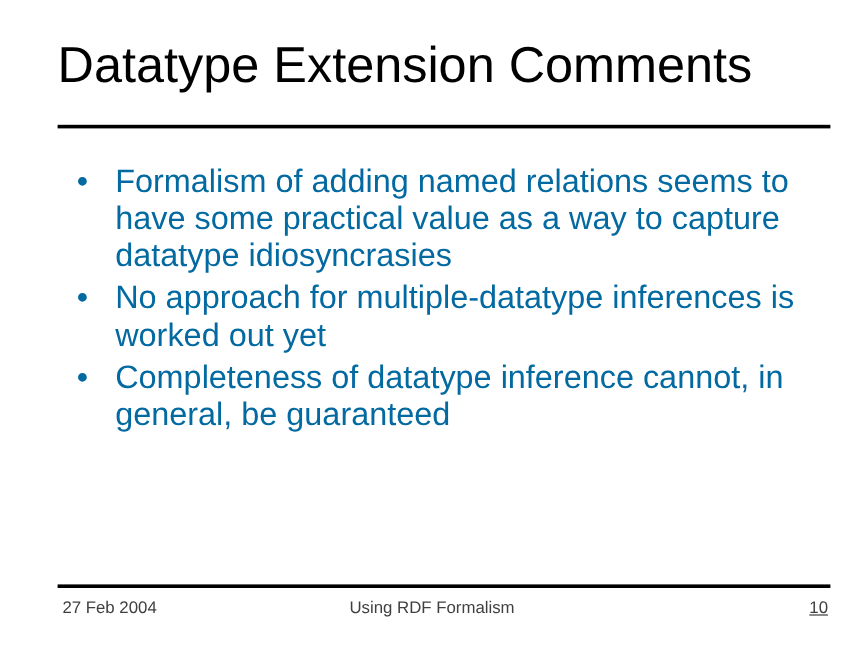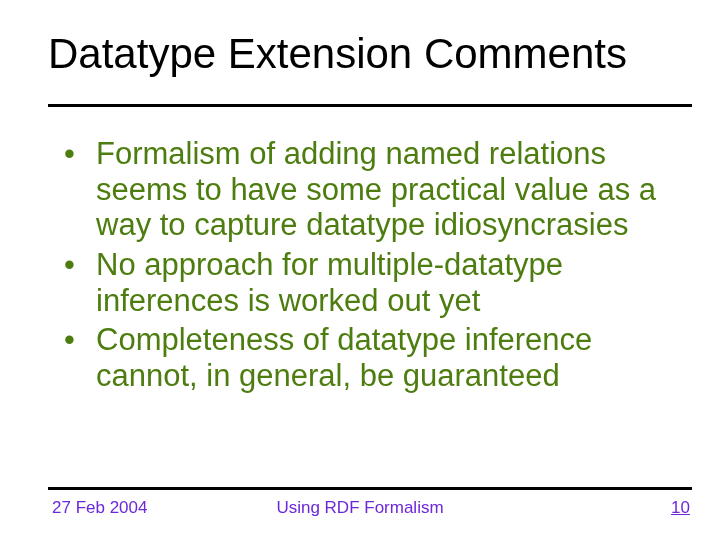--- a/index.html
+++ b/index.html
@@ -34,23 +34,23 @@
     left: 48px;
     right: 28px;
     height: 0;
     border-top: 3px solid #000;
   }
   .body {
     position: absolute;
     top: 136px;
     left: 64px;
     right: 36px;
-    font-size: 31px;
+    font-size: 27px;
     line-height: 1.15;
-    color: #4d7c0f;
+    color: #0369a1;
   }
   .body ul {
     list-style: none;
     margin: 0;
     padding: 0;
   }
   .body li {
     position: relative;
     padding-left: 32px;
     margin-bottom: 4px;
@@ -68,22 +68,22 @@
     bottom: 50px;
     height: 0;
     border-top: 3px solid #000;
   }
   .footer {
     position: absolute;
     left: 0;
     right: 0;
     bottom: 18px;
     height: 24px;
-    font-size: 17px;
-    color: #6d28d9;
+    font-size: 14px;
+    color: #404040;
   }
   .footer .date {
     position: absolute;
     left: 52px;
   }
   .footer .center {
     position: absolute;
     left: 0;
     right: 0;
     text-align: center;

